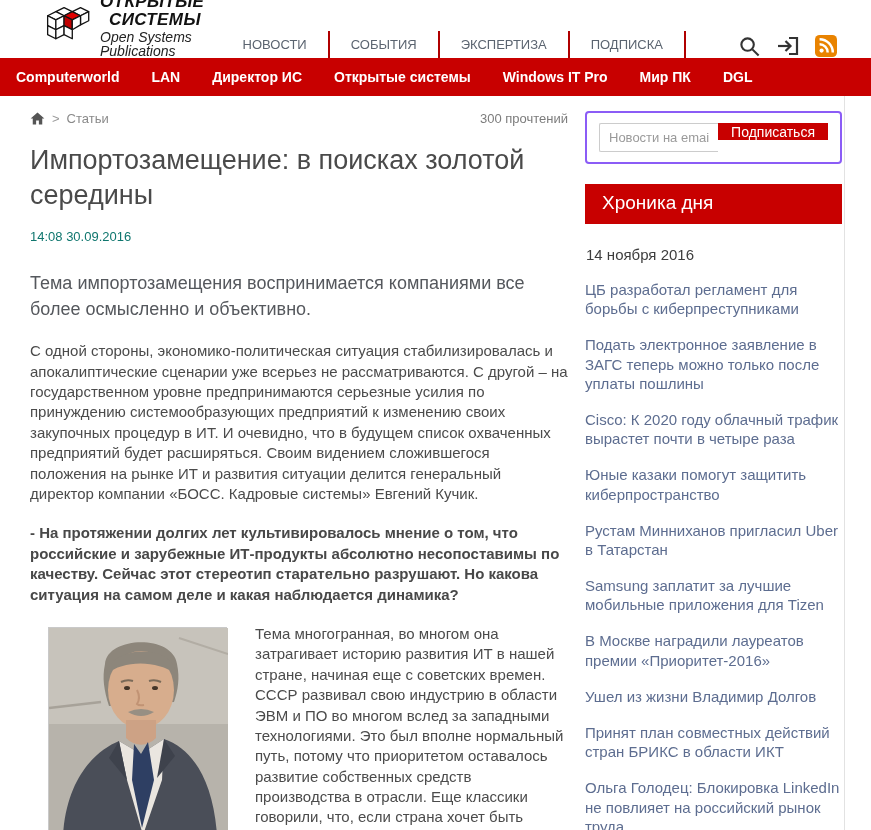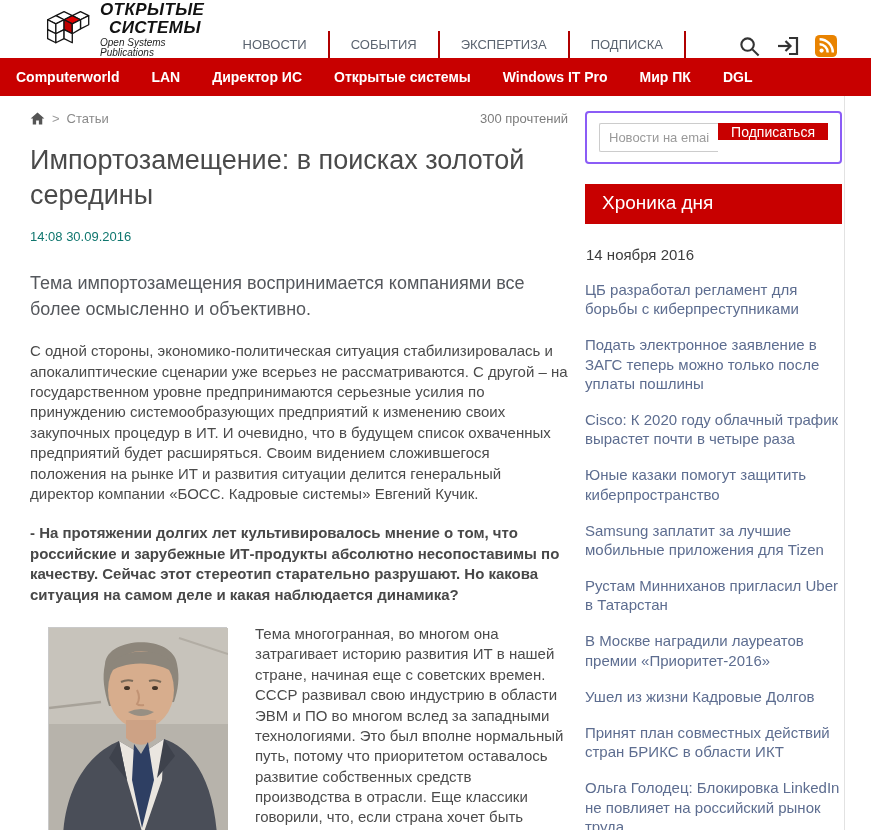--- a/index.html
+++ b/index.html
@@ -9,21 +9,21 @@
     width:871px; height:830px; overflow:hidden; position:relative;
     background:#fff; color:#4b4b4b;
     font-family:"Liberation Sans","DejaVu Sans",sans-serif;
   }
   
   .site-header{ height:58px; display:flex; align-items:flex-end; padding:0 34px 0 46px; }
   .logo{ display:flex; align-items:center; gap:8px; cursor:pointer; }
   .logo-text{ font-style:italic; font-weight:bold; color:#121212; line-height:1; }
   .logo-line1{ font-size:17px; letter-spacing:.4px; }
   .logo-line2{ font-size:17px; letter-spacing:.4px; padding-left:9px; margin-top:1px; }
-  .logo-tag{ font-size:10px; font-weight:normal; font-style:italic; color:#222; margin-top:2px; }
+  .logo-tag{ font-size:14px; font-weight:normal; font-style:italic; color:#222; margin-top:2px; }
   .top-nav{ margin-left:auto; display:flex; align-items:center; }
   .top-nav-item{ font-size:13px; color:#5b6470; padding:0 21px; cursor:pointer; white-space:nowrap; }
   .top-nav-sep{ width:2px; height:27px; background:#b00000; }
   .header-icons{ display:flex; align-items:center; gap:15px; margin-left:52px; }
   .hicon{ cursor:pointer; display:flex; }
   
   .main-nav{ height:38px; background:var(--accent); display:flex; align-items:center; }
   .main-nav-item{ color:#fff; font-weight:bold; font-size:14px; padding:0 16px; cursor:pointer; white-space:nowrap; }
   
   .page{ display:flex; padding:15px 0 0 30px; }
@@ -194,21 +194,21 @@
       <button class="sub-btn">Подписаться</button>
     </div>
 
     <div class="side-header">Хроника дня</div>
     <div class="side-date">14 ноября 2016</div>
 
     <a class="side-link">ЦБ разработал регламент для борьбы с киберпреступниками</a>
     <a class="side-link">Подать электронное заявление в ЗАГС теперь можно только после уплаты пошлины</a>
     <a class="side-link">Cisco: К 2020 году облачный трафик вырастет почти в четыре раза</a>
     <a class="side-link">Юные казаки помогут защитить киберпространство</a>
+    <a class="side-link">Рустам Минниханов пригласил Uber в Татарстан</a>
     <a class="side-link">Samsung заплатит за лучшие мобильные приложения для Tizen</a>
-    <a class="side-link">Рустам Минниханов пригласил Uber в Татарстан</a>
     <a class="side-link">В Москве наградили лауреатов премии «Приоритет-2016»</a>
-    <a class="side-link">Ушел из жизни Кадровые Долгов</a>
+    <a class="side-link">Ушел из жизни Владимир Долгов</a>
     <a class="side-link">Принят план совместных действий стран БРИКС в области ИКТ</a>
     <a class="side-link">Ольга Голодец: Блокировка LinkedIn не повлияет на российский рынок труда</a>
 
   </div>
 </div>
 
 </body></html>

